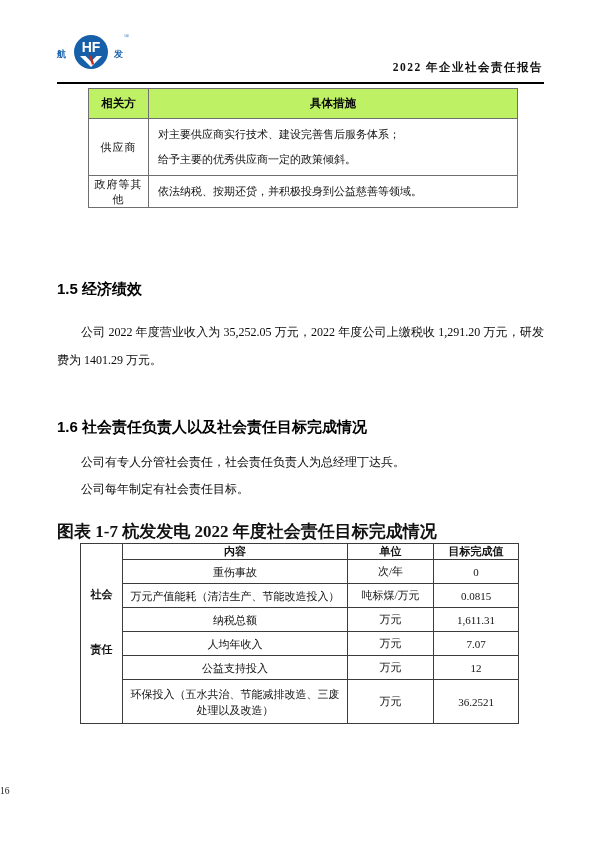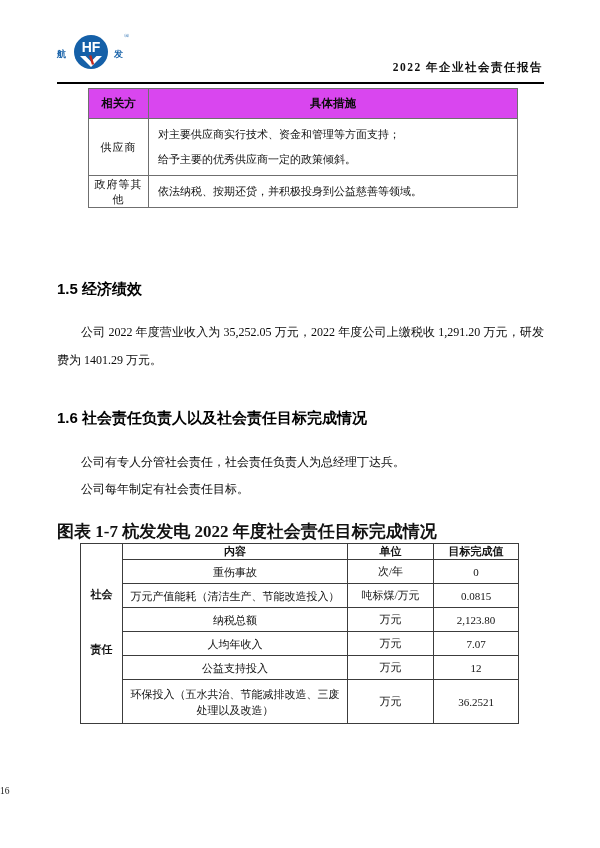--- a/index.html
+++ b/index.html
@@ -20,37 +20,37 @@
     position:absolute; left:57px; top:82px; width:487px; height:2px;
     border-top:1.4px solid #000; border-bottom:1.4px solid #000;
   }
   
   .t1 {
     position:absolute; left:88px; top:88px; width:429px;
     border-collapse:collapse; table-layout:fixed; font-size:11px;
   }
   .t1 th, .t1 td { border:1px solid #6f6f6f; vertical-align:middle; }
   .t1 thead th {
-    background:#d946ef; font-weight:bold; text-align:center;
+    background:#bef264; font-weight:bold; text-align:center;
     height:30px; font-size:11.5px; color:#0b0b0b;
   }
   .t1 td.party { text-align:center; letter-spacing:1px; }
   .t1 td.measures { padding:3px 9px; }
   .t1 td.measures .mline { line-height:25px; }
   .t1 tr.r1 { height:52px; }
   .t1 tr.r2 { height:44px; }
   .t1 tr.r3 { height:26px; }
   
   .h-section {
     position:absolute; left:57px; width:486px;
     font-family:"Liberation Sans","DejaVu Sans",sans-serif;
     font-weight:bold; font-size:15px; color:#000;
   }
   .h15 { top:280px; }
-  .h16 { top:409px; }
+  .h16 { top:418px; }
   .body-par {
     position:absolute; left:57px; width:487px;
     font-size:12px; line-height:28px; text-align:justify;
     text-indent:2em; color:#0b0b0b;
   }
   .p15 { top:318px; }
   .p16 { top:449px; line-height:27px; }
   .p16 p { text-indent:2em; }
   
   .t2-caption {
@@ -102,21 +102,21 @@
     <thead>
       <tr>
         <th>相关方</th>
         <th>具体措施</th>
       </tr>
     </thead>
     <tbody>
       <tr class="r2">
         <td class="party">供应商</td>
         <td class="measures">
-          <div class="mline">对主要供应商实行技术、资金和管理等方面支持；</div>
+          <div class="mline">对主要供应商实行技术、建设完善售后服务体系；</div>
           <div class="mline">给予主要的优秀供应商一定的政策倾斜。</div>
         </td>
       </tr>
       <tr class="r3">
         <td class="party">政府等其他</td>
         <td class="measures">
           <div class="mline">依法纳税、按期还贷，并积极投身到公益慈善等领域。</div>
         </td>
       </tr>
     </tbody>
@@ -157,21 +157,21 @@
         <td>0</td>
       </tr>
       <tr class="dr">
         <td class="content-cell">万元产值能耗（清洁生产、节能改造投入）</td>
         <td>吨标煤/万元</td>
         <td>0.0815</td>
       </tr>
       <tr class="dr">
         <td class="content-cell">纳税总额</td>
         <td>万元</td>
-        <td>2,123.80</td>
+        <td>1,611.31</td>
       </tr>
       <tr class="dr">
         <td class="content-cell">人均年收入</td>
         <td>万元</td>
         <td>7.07</td>
       </tr>
       <tr class="dr">
         <td class="content-cell">公益支持投入</td>
         <td>万元</td>
         <td>12</td>

